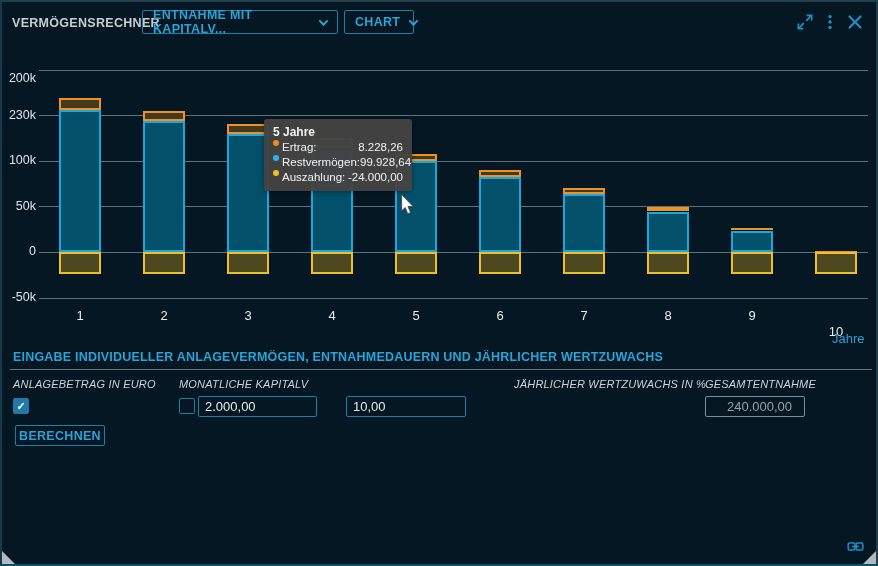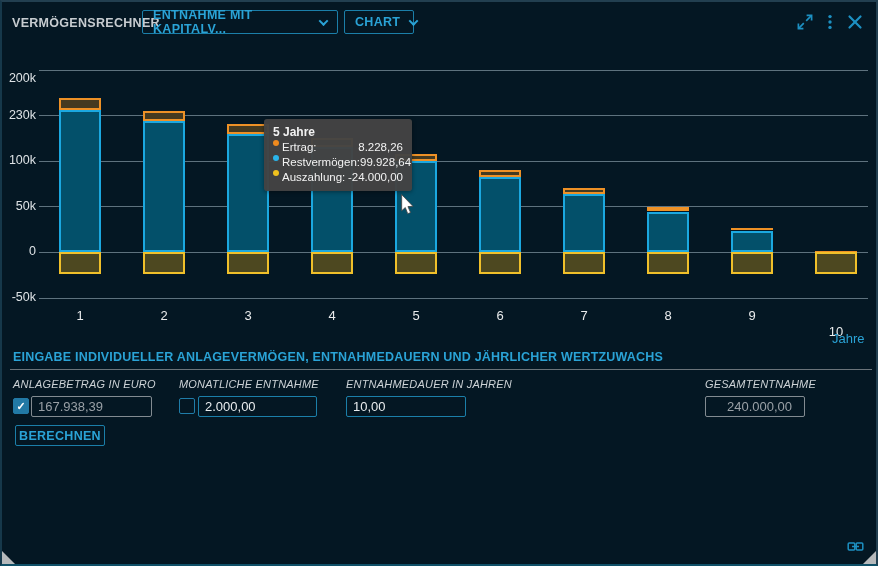--- a/index.html
+++ b/index.html
@@ -191,26 +191,25 @@
       <div class="bar-seg" style="left: 813px; width: 42px; top: 248.646px; height: 2px; background: rgb(238, 145, 38);"></div>
       <div class="bar-seg" style="left: 813px; width: 42px; top: 250.4px; height: 21.888px; background: rgb(77, 72, 32); border: 2px solid rgb(240, 192, 42);"></div>
       <div class="xtick" style="left: 813px; top: 322px;">10</div>
       <div class="xaxis-label" style="left: 830px; top: 329px;">Jahre</div>
     </div>
 
   <div class="section-title">EINGABE INDIVIDUELLER ANLAGEVERMÖGEN, ENTNAHMEDAUERN UND JÄHRLICHER WERTZUWACHS</div>
   <div class="divider"></div>
 
   <span class="field-label" style="left:11px">ANLAGEBETRAG IN EURO</span>
-  <span class="field-label" style="left:177px">MONATLICHE ENTNAHME</span>
-  <span class="field-label" style="left:344px">ENTNAHMEDAUER IN JAHREN</span>
+  <span class="field-label" style="left:177px">MONATLICHE KAPITALV</span>
+  <span class="field-label" style="left:512px">JÄHRLICHER WERTZUWACHS IN %</span>
   <span class="field-label" style="left:703px">GESAMTENTNAHME</span>
 
   <div class="checkbox checked" style="left:11px"></div>
-  <input class="tfield disabled" style="left: 29px; width: 121px;" readonly="" value="167.938,39">
 
   <div class="checkbox" style="left:177px"></div>
   <input class="tfield" style="left: 196px; width: 119px;" value="2.000,00">
 
   <input class="tfield" style="left: 344px; width: 120px;" value="10,00">
 
 
   <input class="tfield disabled" style="left: 703px; width: 100px; padding-left: 21px;" readonly="" value="240.000,00">
 
   <button id="btn-calc">BERECHNEN</button>

